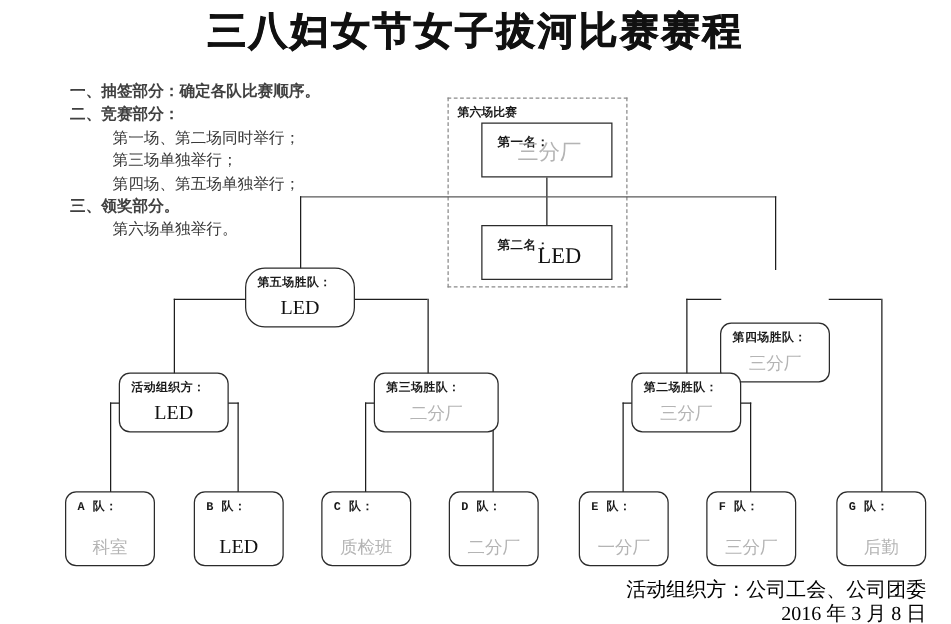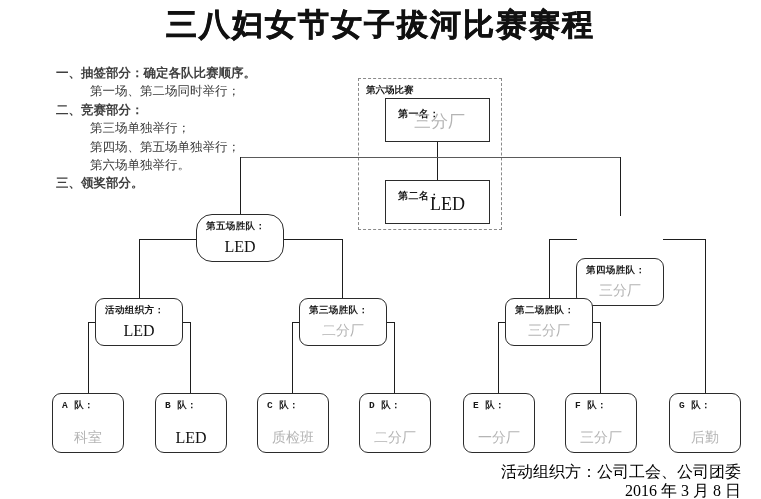--- a/index.html
+++ b/index.html
@@ -91,26 +91,26 @@
 </style>
 </head>
 <body>
 
 <div id="stage">
 
   <div class="title">三八妇女节女子拔河比赛赛程</div>
 
   <div class="rules">
     <div class="rule-line head">一、抽签部分：确定各队比赛顺序。</div>
+    <div class="rule-line head">二、竞赛部分：</div>
     <div class="rule-line indent">第一场、第二场同时举行；</div>
-    <div class="rule-line head">二、竞赛部分：</div>
     <div class="rule-line indent">第三场单独举行；</div>
     <div class="rule-line indent">第四场、第五场单独举行；</div>
+    <div class="rule-line head">三、领奖部分。</div>
     <div class="rule-line indent">第六场单独举行。</div>
-    <div class="rule-line head">三、领奖部分。</div>
   </div>
 
   <div class="group-dashed" style="left:358px;top:78px;width:144px;height:152px;"></div>
   <div class="group-label" style="left:366px;top:84px;">第六场比赛</div>
 
   <div class="ln v" style="left:437px;top:141px;height:39px;"></div>
 
   <div class="node final" style="left:385px;top:98px;width:105px;height:44px;">
     <span class="cap">第一名：</span>
     <span class="val cn">三分厂</span>
@@ -143,21 +143,21 @@
   <div class="ln h" style="left:549px;top:239px;width:28px;"></div>
   <div class="ln v" style="left:549px;top:239px;height:61px;"></div>
   <div class="ln h" style="left:663px;top:239px;width:42px;"></div>
   <div class="ln v" style="left:705px;top:239px;height:155px;"></div>
 
   <div class="node rounded" style="left:95px;top:298px;width:88px;height:48px;">
     <span class="cap">活动组织方：</span>
     <span class="val en">LED</span>
   </div>
 
-  <div class="node rounded" style="left:299px;top:298px;width:88px;height:48px;">
+  <div class="node rounded" style="left:299px;top:298px;width:100px;height:48px;">
     <span class="cap">第三场胜队：</span>
     <span class="val cn">二分厂</span>
   </div>
 
   <div class="node rounded" style="left:505px;top:298px;width:88px;height:48px;">
     <span class="cap">第二场胜队：</span>
     <span class="val cn">三分厂</span>
   </div>
 
   <div class="ln h" style="left:88px;top:322px;width:8px;"></div>

